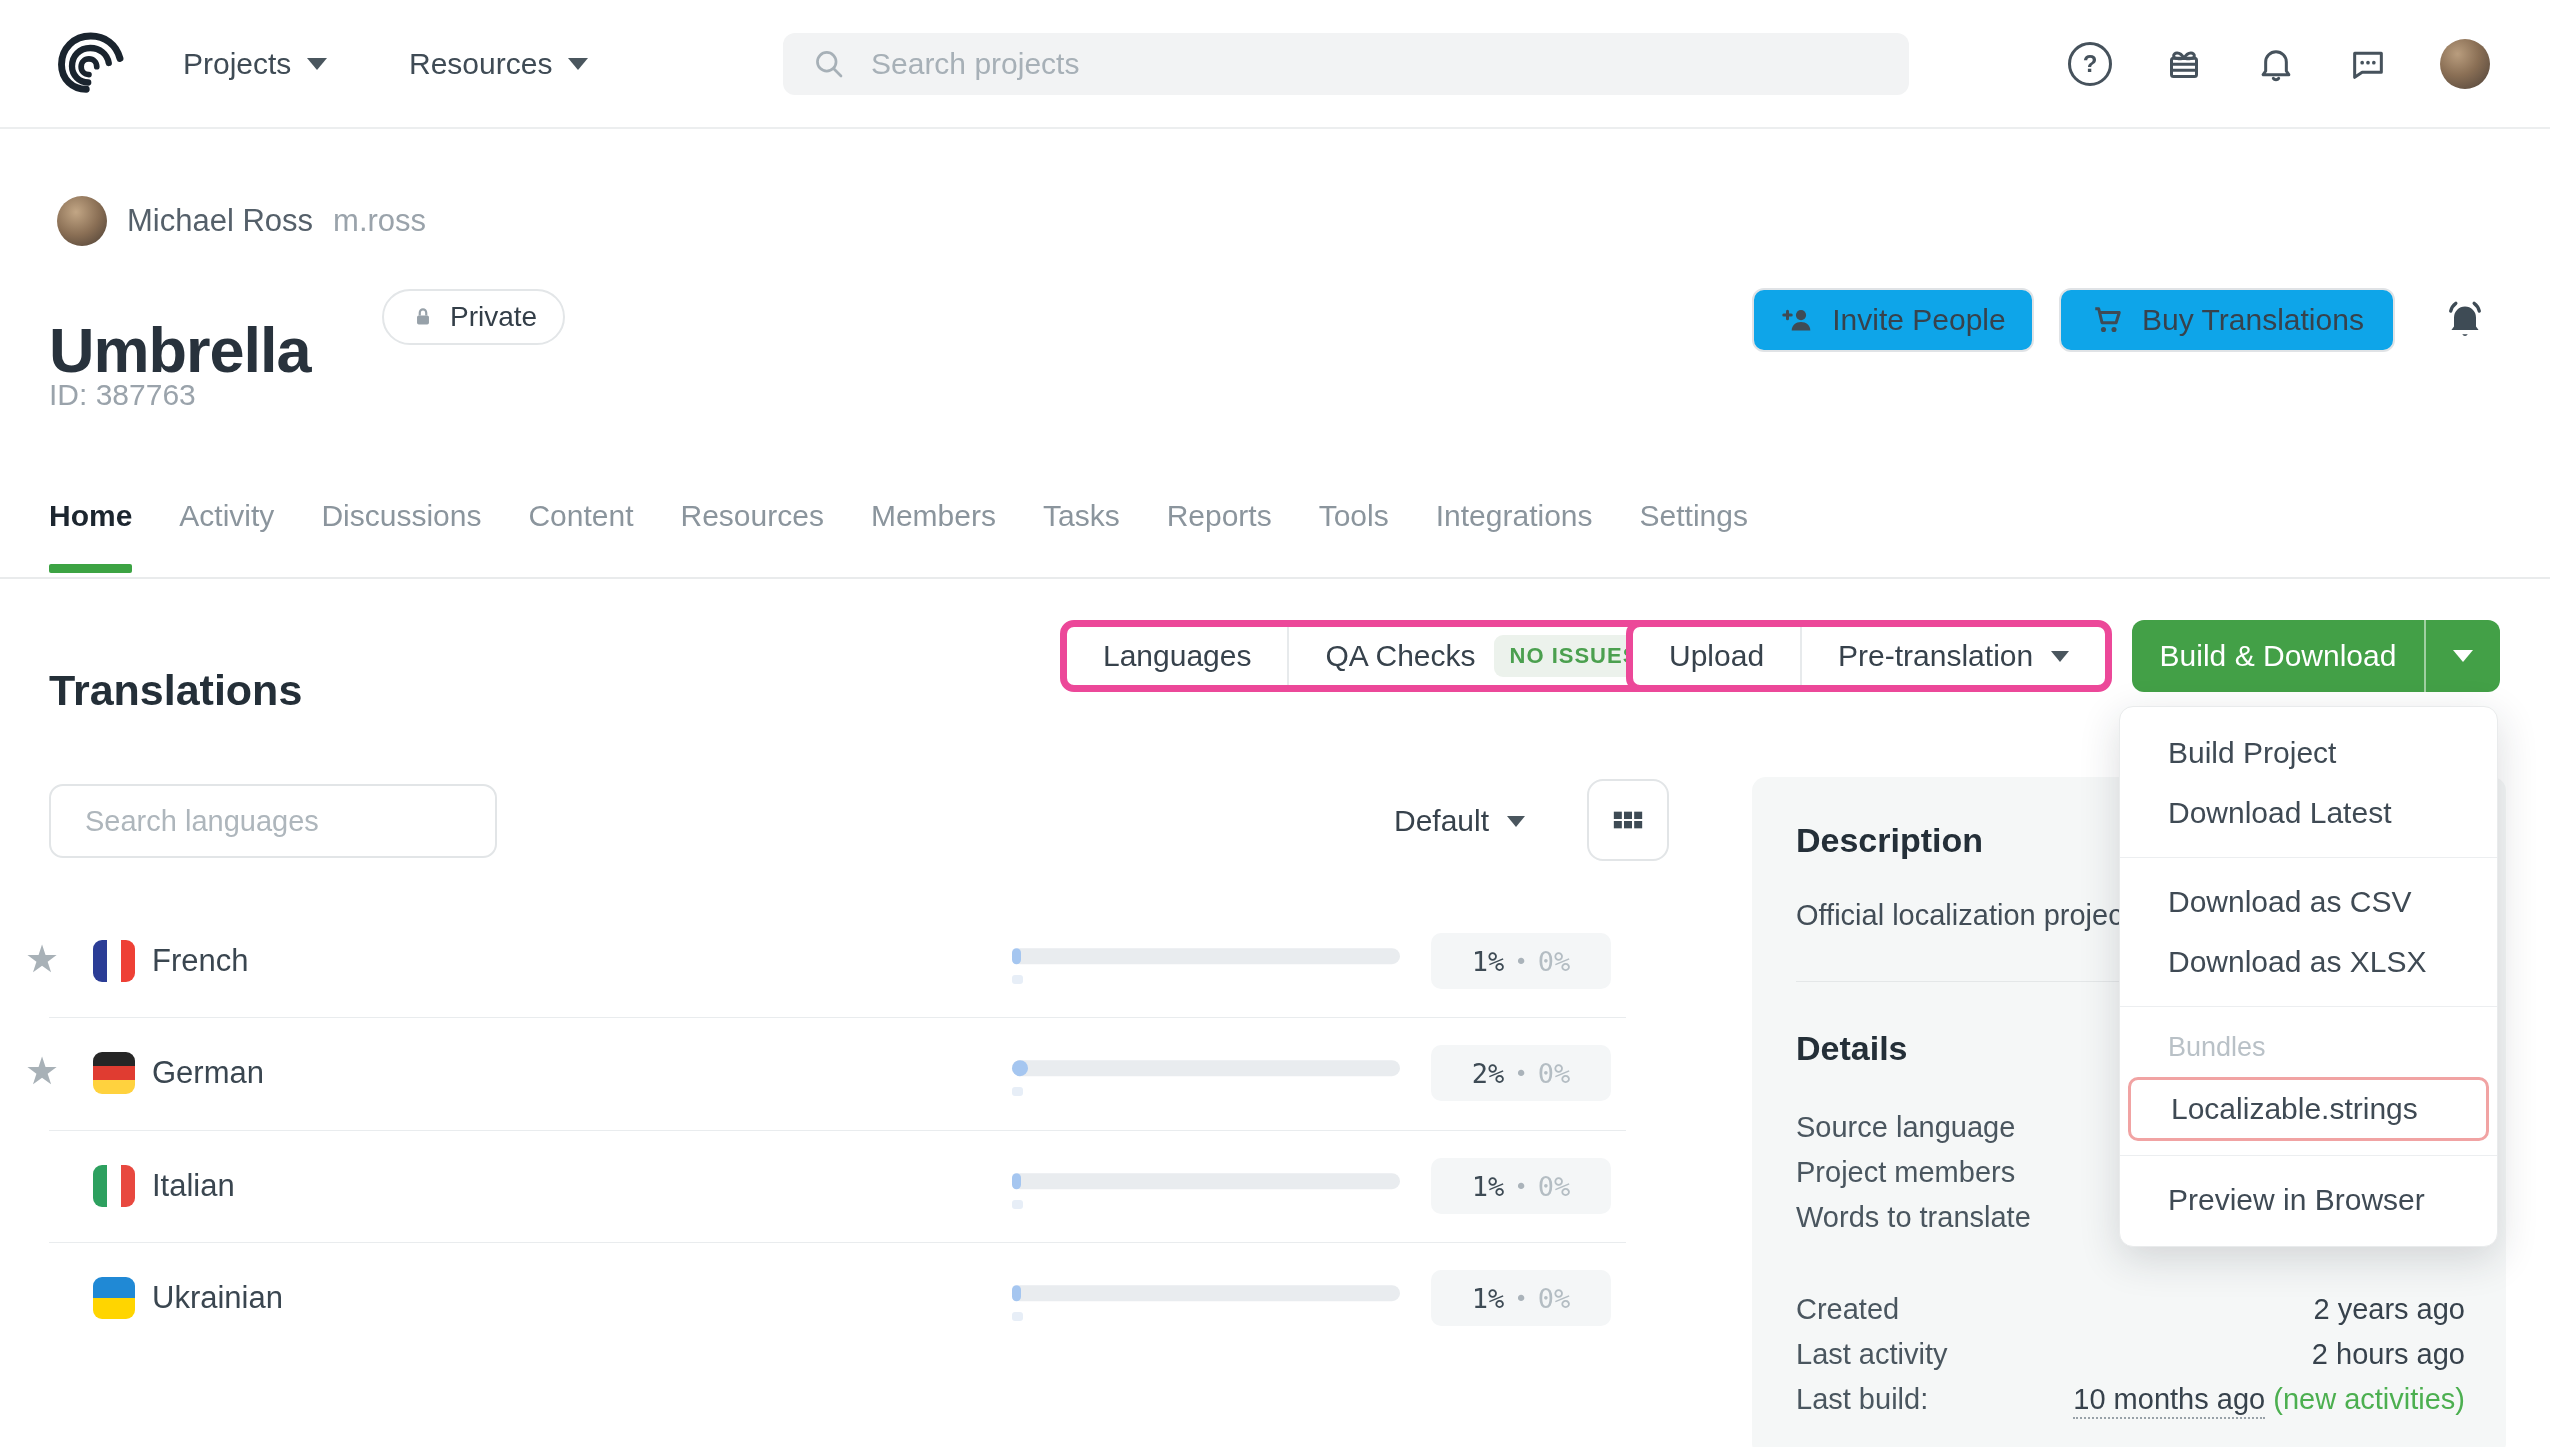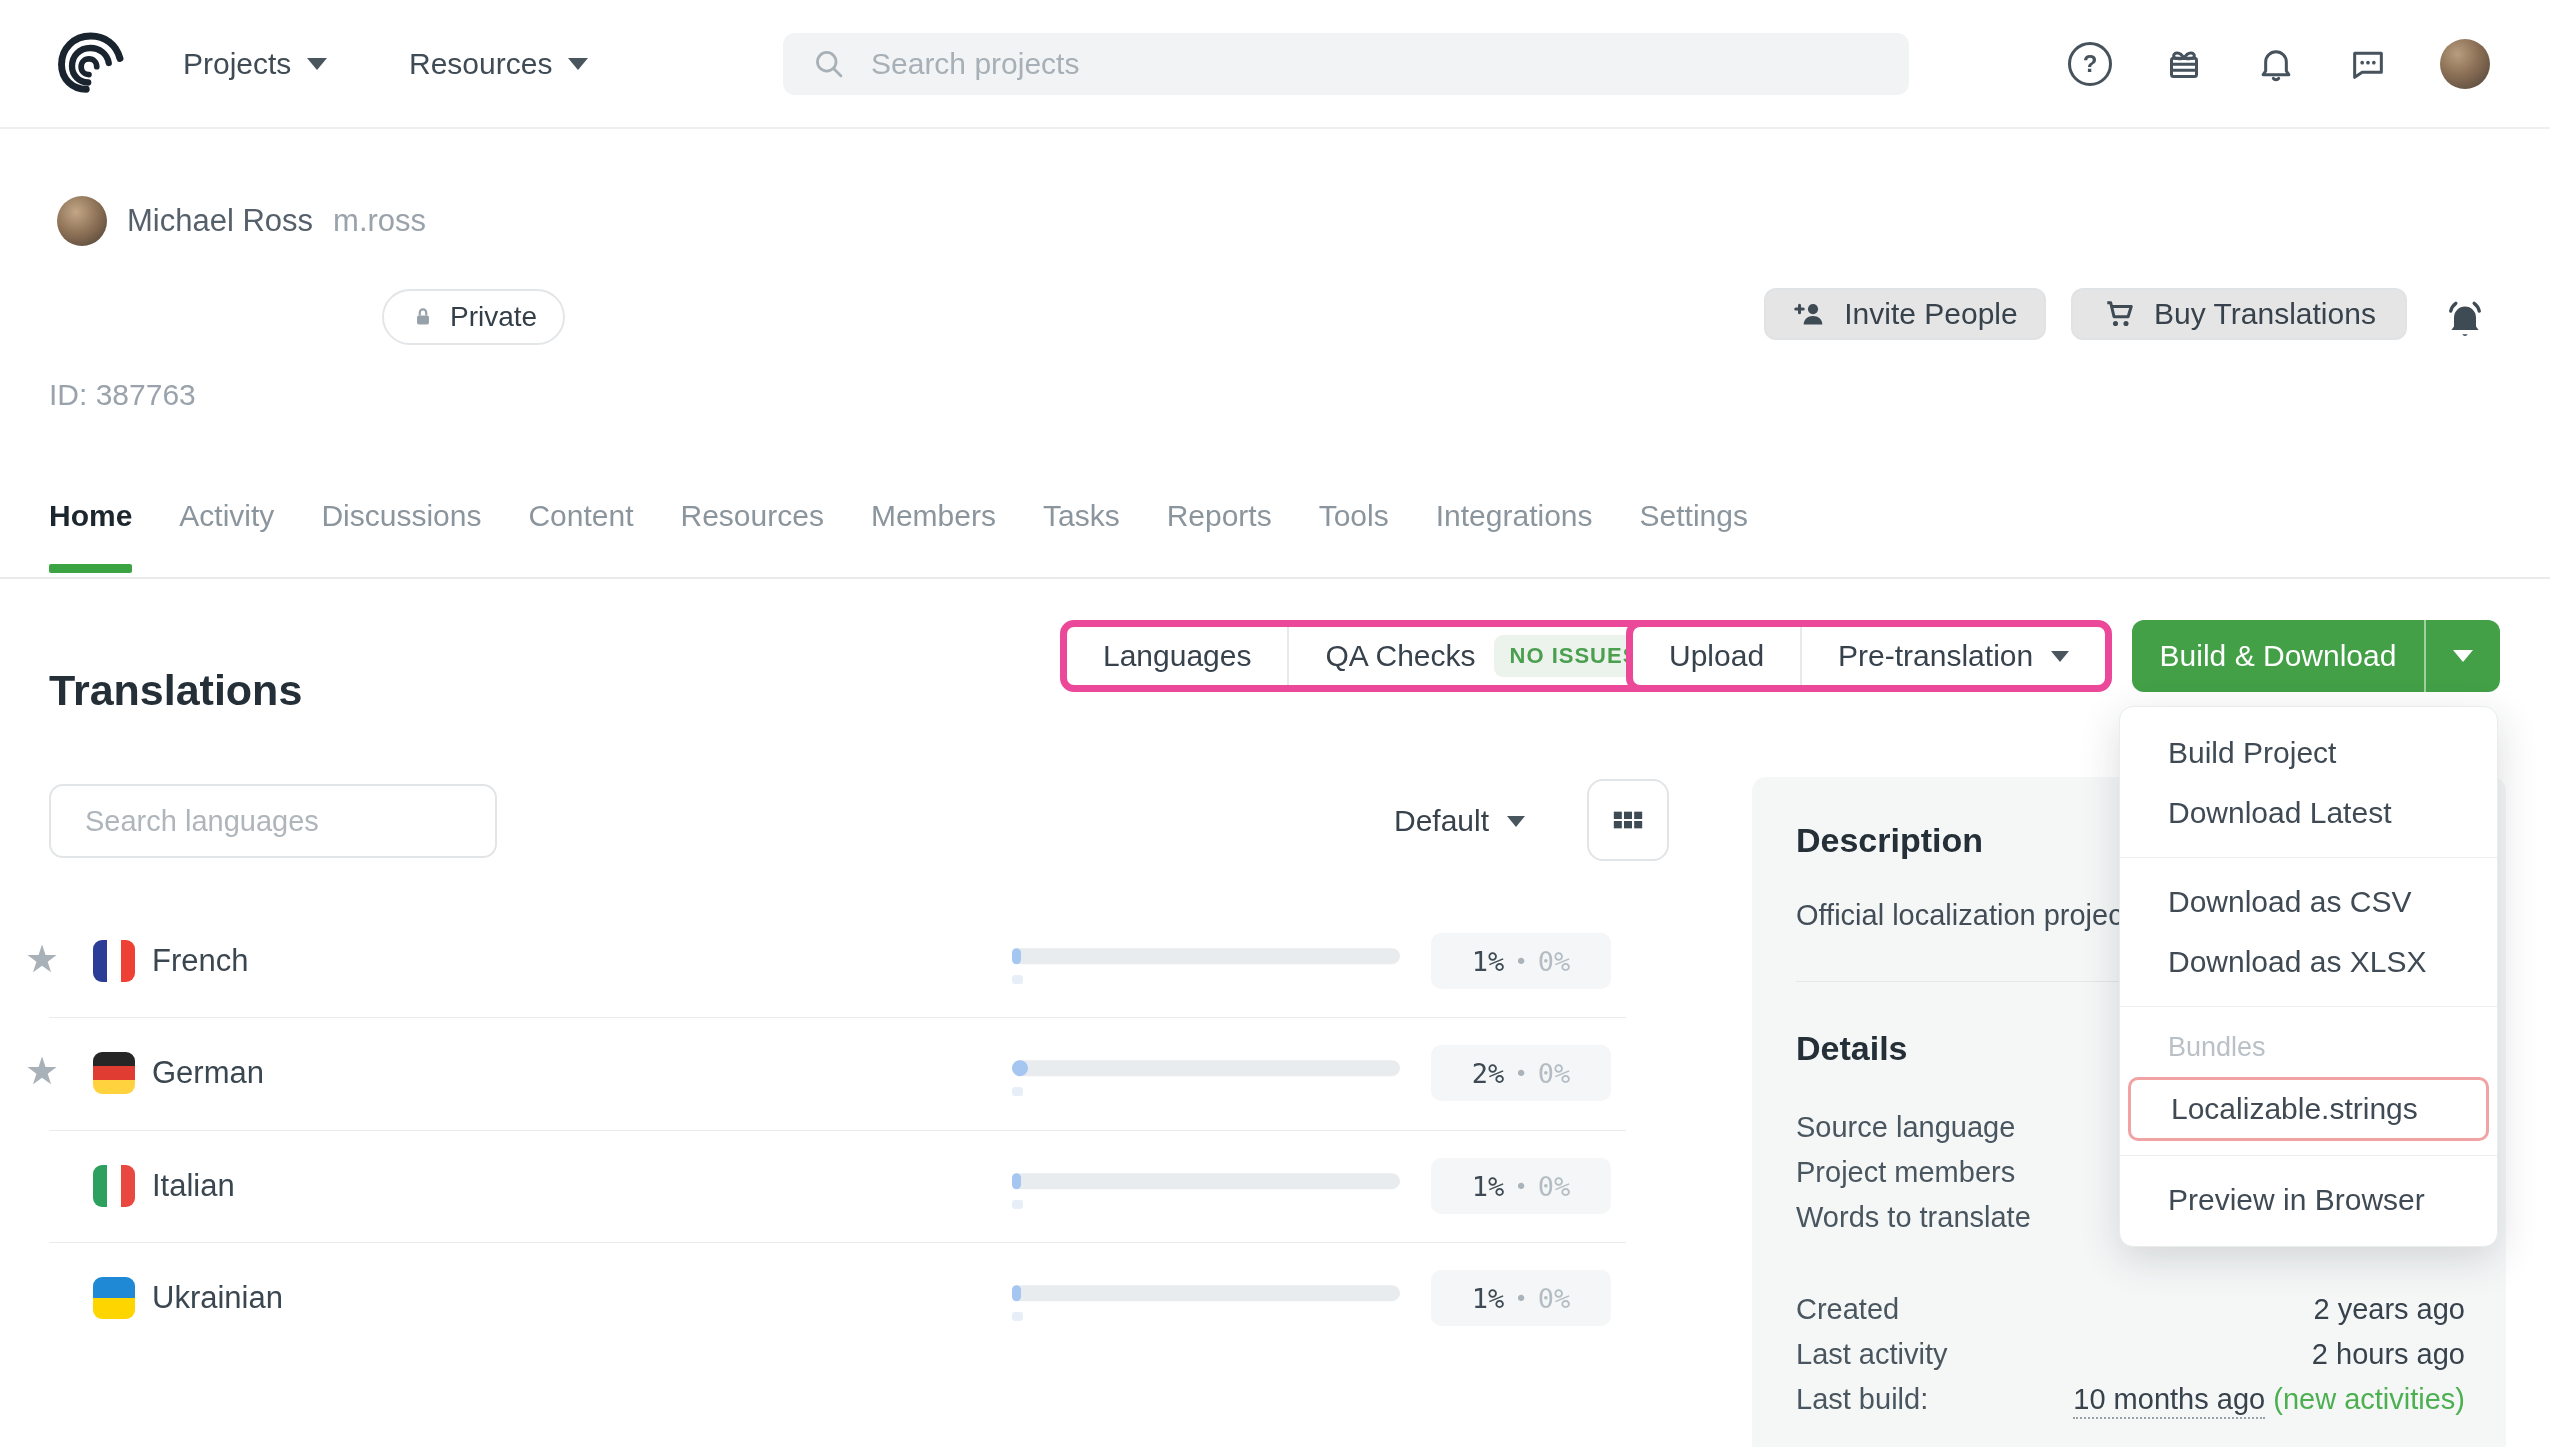--- a/index.html
+++ b/index.html
@@ -32,23 +32,23 @@
   .owner-row{position:absolute;left:57px;top:196px;display:flex;align-items:center;gap:20px;}
   .owner-avatar{width:50px;height:50px;border-radius:50%;
           background:radial-gradient(circle at 38% 32%, #c2a685 0%, #8a6f55 50%, #473b32 100%);}
   .owner-name{font-size:31px;color:#55606a;}
   .owner-username{font-size:31px;color:#9aa3ab;}
   .project-title{position:absolute;left:49px;top:272px;font-size:63px;font-weight:bold;color:#28323c;letter-spacing:-1px;}
   .private-pill{position:absolute;left:382px;top:289px;height:52px;border:2px solid #e3e6e8;border-radius:28px;
                 display:flex;align-items:center;gap:14px;padding:0 26px;background:#fff;}
   .private-pill span{font-size:28px;color:#333e48;}
   .project-id{position:absolute;left:49px;top:378px;font-size:30px;color:#9aa3ab;}
-  .hdr-btn{position:absolute;top:288px;height:52px;background:#e5e5e5;border:2px solid #e0e3e6;border-radius:12px;
+  .hdr-btn{position:absolute;top:288px;height:64px;background:#0ea5e9;border:2px solid #e0e3e6;border-radius:12px;
            display:flex;align-items:center;justify-content:center;gap:16px;font-size:30px;color:#37424c;
-           cursor:pointer;box-sizing:border-box;margin-left:12px;}
+           cursor:pointer;box-sizing:border-box;}
   .btn-invite{left:1752px;width:282px;}
   .btn-buy{left:2059px;width:336px;}
   .hdr-bell{position:absolute;left:2443px;top:298px;cursor:pointer;}
 
   
   .tabs{position:absolute;left:49px;top:499px;display:flex;gap:47px;}
   .tab{position:relative;font-size:30px;color:#8b959d;padding-bottom:40px;cursor:pointer;white-space:nowrap;}
   .tab.active{color:#1c262f;font-weight:bold;}
   .tab.active::after{content:"";position:absolute;left:0;right:0;bottom:0;height:9px;background:#3ca343;border-radius:2px;}
   .tabs-line{position:absolute;left:0;top:577px;width:2550px;height:2px;background:#e9ebec;}
@@ -174,20 +174,21 @@
       <div class="avatar nav-icon"></div>
     </div>
   </header>
 
   <div class="owner-row">
     <div class="owner-avatar"></div>
     <span class="owner-name">Michael Ross</span>
     <span class="owner-username">m.ross</span>
   </div>
 
+  <h1 class="project-title">Umbrella</h1>
 
   <div class="private-pill">
     <svg width="26" height="26" viewBox="0 0 24 24">
       <rect x="6.5" y="10.5" width="11" height="8.5" rx="1.6" fill="#97a1a9"></rect>
       <path d="M9 10.5V8a3 3 0 0 1 6 0v2.5" fill="none" stroke="#97a1a9" stroke-width="2"></path>
     </svg>
     <span>Private</span>
   </div>
 
   <div class="project-id">ID: 387763</div>

